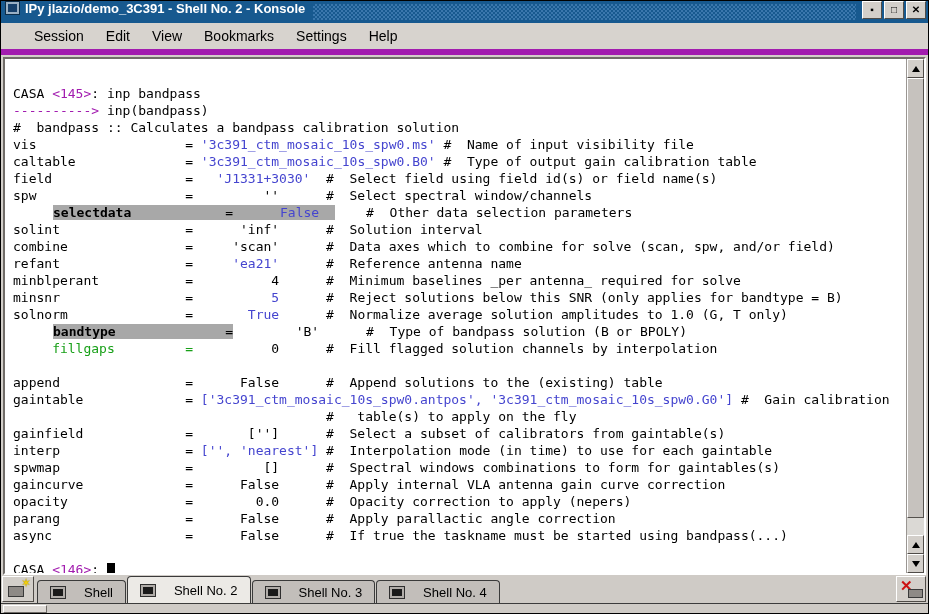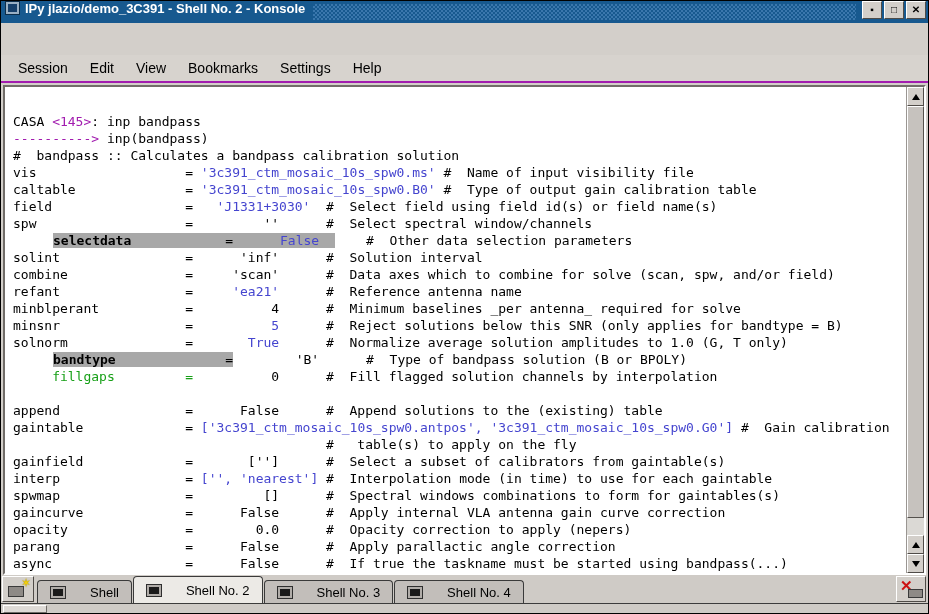--- a/index.html
+++ b/index.html
@@ -11,22 +11,22 @@
   .title-icon::after{content:"";position:absolute;inset:2px;background:#17406b;}
   .title-text{color:#fff;font-weight:bold;font-size:13px;white-space:nowrap;padding-right:8px;}
   .title-pattern{flex:1;height:16px;align-self:center;background-color:#17598f;
     background-image:linear-gradient(45deg,#3a77ad 25%,transparent 25%,transparent 75%,#3a77ad 75%),
                      linear-gradient(45deg,#3a77ad 25%,transparent 25%,transparent 75%,#3a77ad 75%);
     background-size:4px 4px;background-position:0 0,2px 2px;margin-right:4px;}
   .winbtn{width:18px;height:16px;margin-left:2px;background:#d3cfca;border-top:1px solid #fff;border-left:1px solid #fff;
           border-right:1px solid #4f4b47;border-bottom:1px solid #4f4b47;display:flex;align-items:center;justify-content:center;
           font-size:10px;font-weight:bold;color:#000;line-height:1;cursor:default;flex:0 0 auto;}
   
-  .menubar{height:26px;background:#d7d3ce;display:flex;align-items:center;padding-left:6px;flex:0 0 auto;
-           border-bottom:2px solid #a21caf;font-size:14px;color:#000;margin-top:32px;}
+  .menubar{height:26px;background:#d7d3ce;display:flex;align-items:center;padding-left:22px;flex:0 0 auto;
+           border-bottom:6px solid #a21caf;font-size:14px;color:#000;}
   .menu-item{padding:2px 11px;white-space:nowrap;}
   
   .main{flex:1 1 auto;padding:2px 2px 0 2px;min-height:0;}
   .terminal-frame{height:100%;border-top:2px solid #716d69;border-left:2px solid #716d69;
                   border-right:2px solid #fff;border-bottom:2px solid #fff;background:#fff;display:flex;box-sizing:border-box;}
   .term-text{flex:1 1 auto;min-width:0;overflow:hidden;padding:26px 0 0 8px;
              font-family:"DejaVu Sans Mono",monospace;font-size:13px;color:#000;}
   .tline{height:17px;line-height:17px;white-space:pre;}
   .c-d{color:#000;text-align:center;}
   .c-b{color:#4545cf;}
@@ -46,21 +46,21 @@
   .sb-track{flex:1 1 auto;position:relative;background:#dbd9d5;}
   .sb-thumb{position:absolute;top:0;left:0;right:0;height:calc(100% - 19px);background:#c6c2be;
             border-top:1px solid #fff;border-left:1px solid #fff;border-right:1px solid #55514d;border-bottom:1px solid #55514d;}
   
   .tabbar{height:28px;flex:0 0 auto;background:#cfcbc6;display:flex;align-items:flex-end;padding:0;border-bottom:1px solid #3c3c3c;}
   .newsession{width:30px;height:24px;margin:0 3px 0 1px;background:#d3cfca;border-top:1px solid #fff;border-left:1px solid #fff;
               border-right:1px solid #4f4b47;border-bottom:1px solid #4f4b47;position:relative;align-self:center;}
   .ns-mon{position:absolute;left:5px;top:9px;width:14px;height:9px;background:#8e8a86;border:1px solid #3a3a3a;}
   .ns-star{position:absolute;right:2px;top:0;color:#f4d10c;font-size:12px;line-height:12px;text-shadow:0 0 1px #7a6400;}
   .tab-list{display:flex;align-items:flex-end;height:100%;}
-  .tab{display:flex;align-items:center;gap:24px;height:23px;padding:0 12px;background:#c2beba;
+  .tab{display:flex;align-items:center;gap:18px;height:23px;padding:0 12px;background:#c2beba;
        border:1px solid #3a3a3a;border-bottom:none;border-radius:4px 4px 0 0;font-size:13px;color:#000;
        position:relative;margin-right:1px;box-sizing:border-box;}
   .tab.active{height:27px;background:#eceae6;z-index:2;}
   .tab-icon{width:14px;height:11px;background:#b0aca8;border:1px solid #2e2e2e;position:relative;flex:0 0 auto;}
   .tab-icon::after{content:"";position:absolute;inset:2px;background:#1a1a1a;}
   .tab-spacer{flex:1 1 auto;height:100%;}
   .closesession{width:28px;height:24px;margin:0 2px 1px 3px;background:#d3cfca;border-top:1px solid #fff;border-left:1px solid #fff;
                 border-right:1px solid #4f4b47;border-bottom:1px solid #4f4b47;position:relative;align-self:center;}
   .cs-x{position:absolute;left:3px;top:0px;color:#cc1111;font-size:15px;font-weight:bold;line-height:18px;}
   .cs-mon{position:absolute;right:2px;bottom:3px;width:13px;height:7px;background:#8e8a86;border:1px solid #3a3a3a;}

